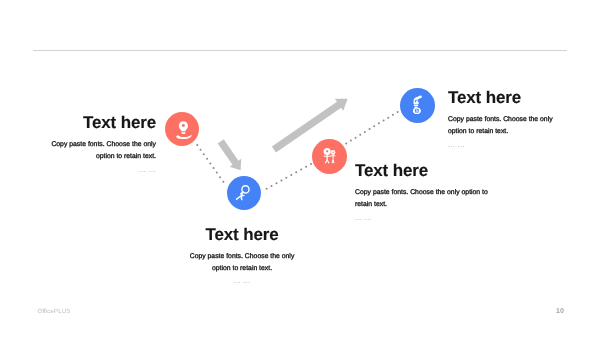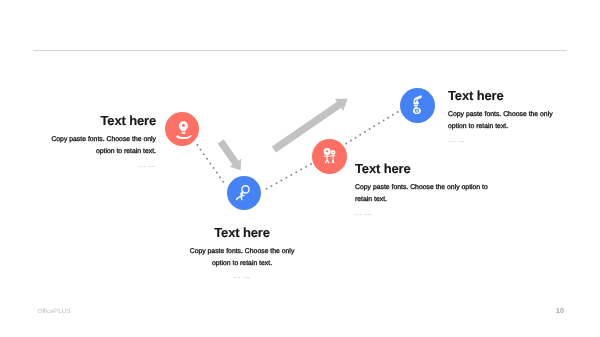--- a/index.html
+++ b/index.html
@@ -6,21 +6,21 @@
   body{width:600px;height:337px;background:#ffffff;font-family:"Liberation Sans",sans-serif;overflow:hidden;-webkit-font-smoothing:antialiased;text-rendering:geometricPrecision;}
   .slide{position:relative;width:600px;height:337px;background:#ffffff;}
   .rule{position:absolute;left:33px;top:50px;width:534px;height:1px;background:#d2d2d2;}
   svg.layer{position:absolute;left:0;top:0;width:600px;height:337px;pointer-events:none;}
   .circle{position:absolute;border-radius:50%;display:flex;align-items:center;justify-content:center;}
   .c1{left:165px;top:112px;width:34px;height:34px;background:#fd7063;}
   .c2{left:227px;top:176px;width:34px;height:34px;background:#4482f5;}
   .c3{left:312px;top:139px;width:35px;height:35px;background:#fd7063;}
   .c4{left:400px;top:88px;width:35px;height:35px;background:#4482f5;}
   .tb{position:absolute;will-change:opacity;}
-  .ttl{font-size:13px;font-weight:bold;color:#171717;letter-spacing:-0.15px;-webkit-text-stroke:0.12px #171717;}
+  .ttl{font-size:17px;font-weight:bold;color:#171717;letter-spacing:-0.15px;-webkit-text-stroke:0.12px #171717;}
   .body{font-size:6.85px;color:#141414;line-height:12.4px;-webkit-text-stroke:0.3px #141414;}
   .more{font-size:7.0px;color:#9a9a9a;letter-spacing:0.5px;}
   .b1{left:39px;top:113px;width:117px;text-align:right;}
   .b2{left:187px;top:224.5px;width:110px;text-align:center;}
   .b3{left:355px;top:161px;width:137px;text-align:left;}
   .b4{left:448px;top:87.7px;width:112px;text-align:left;}
   .b1 .body{margin-top:6px;}
   .b2 .body{margin-top:6px;}
   .b3 .body{margin-top:6px;}
   .b4 .body{margin-top:6px;}

